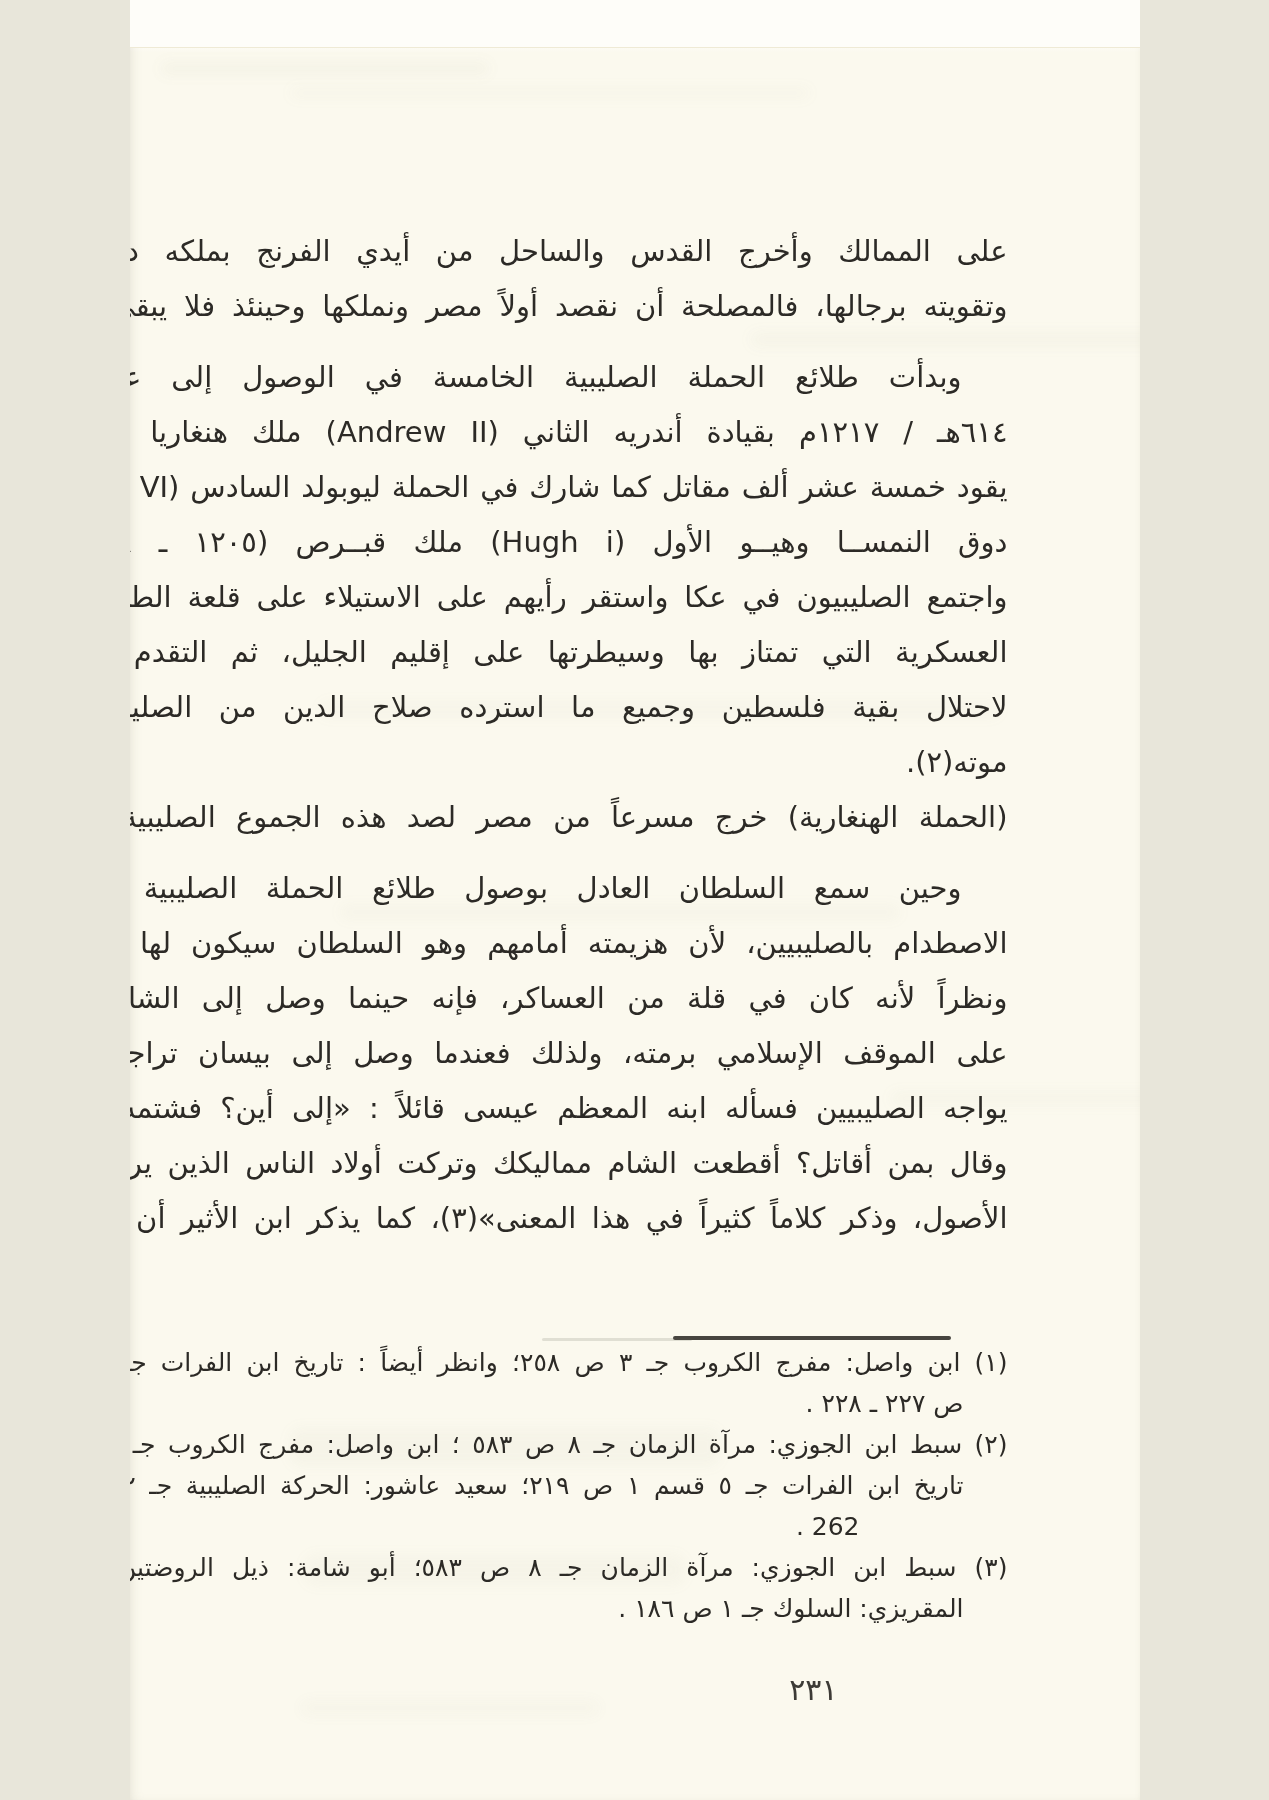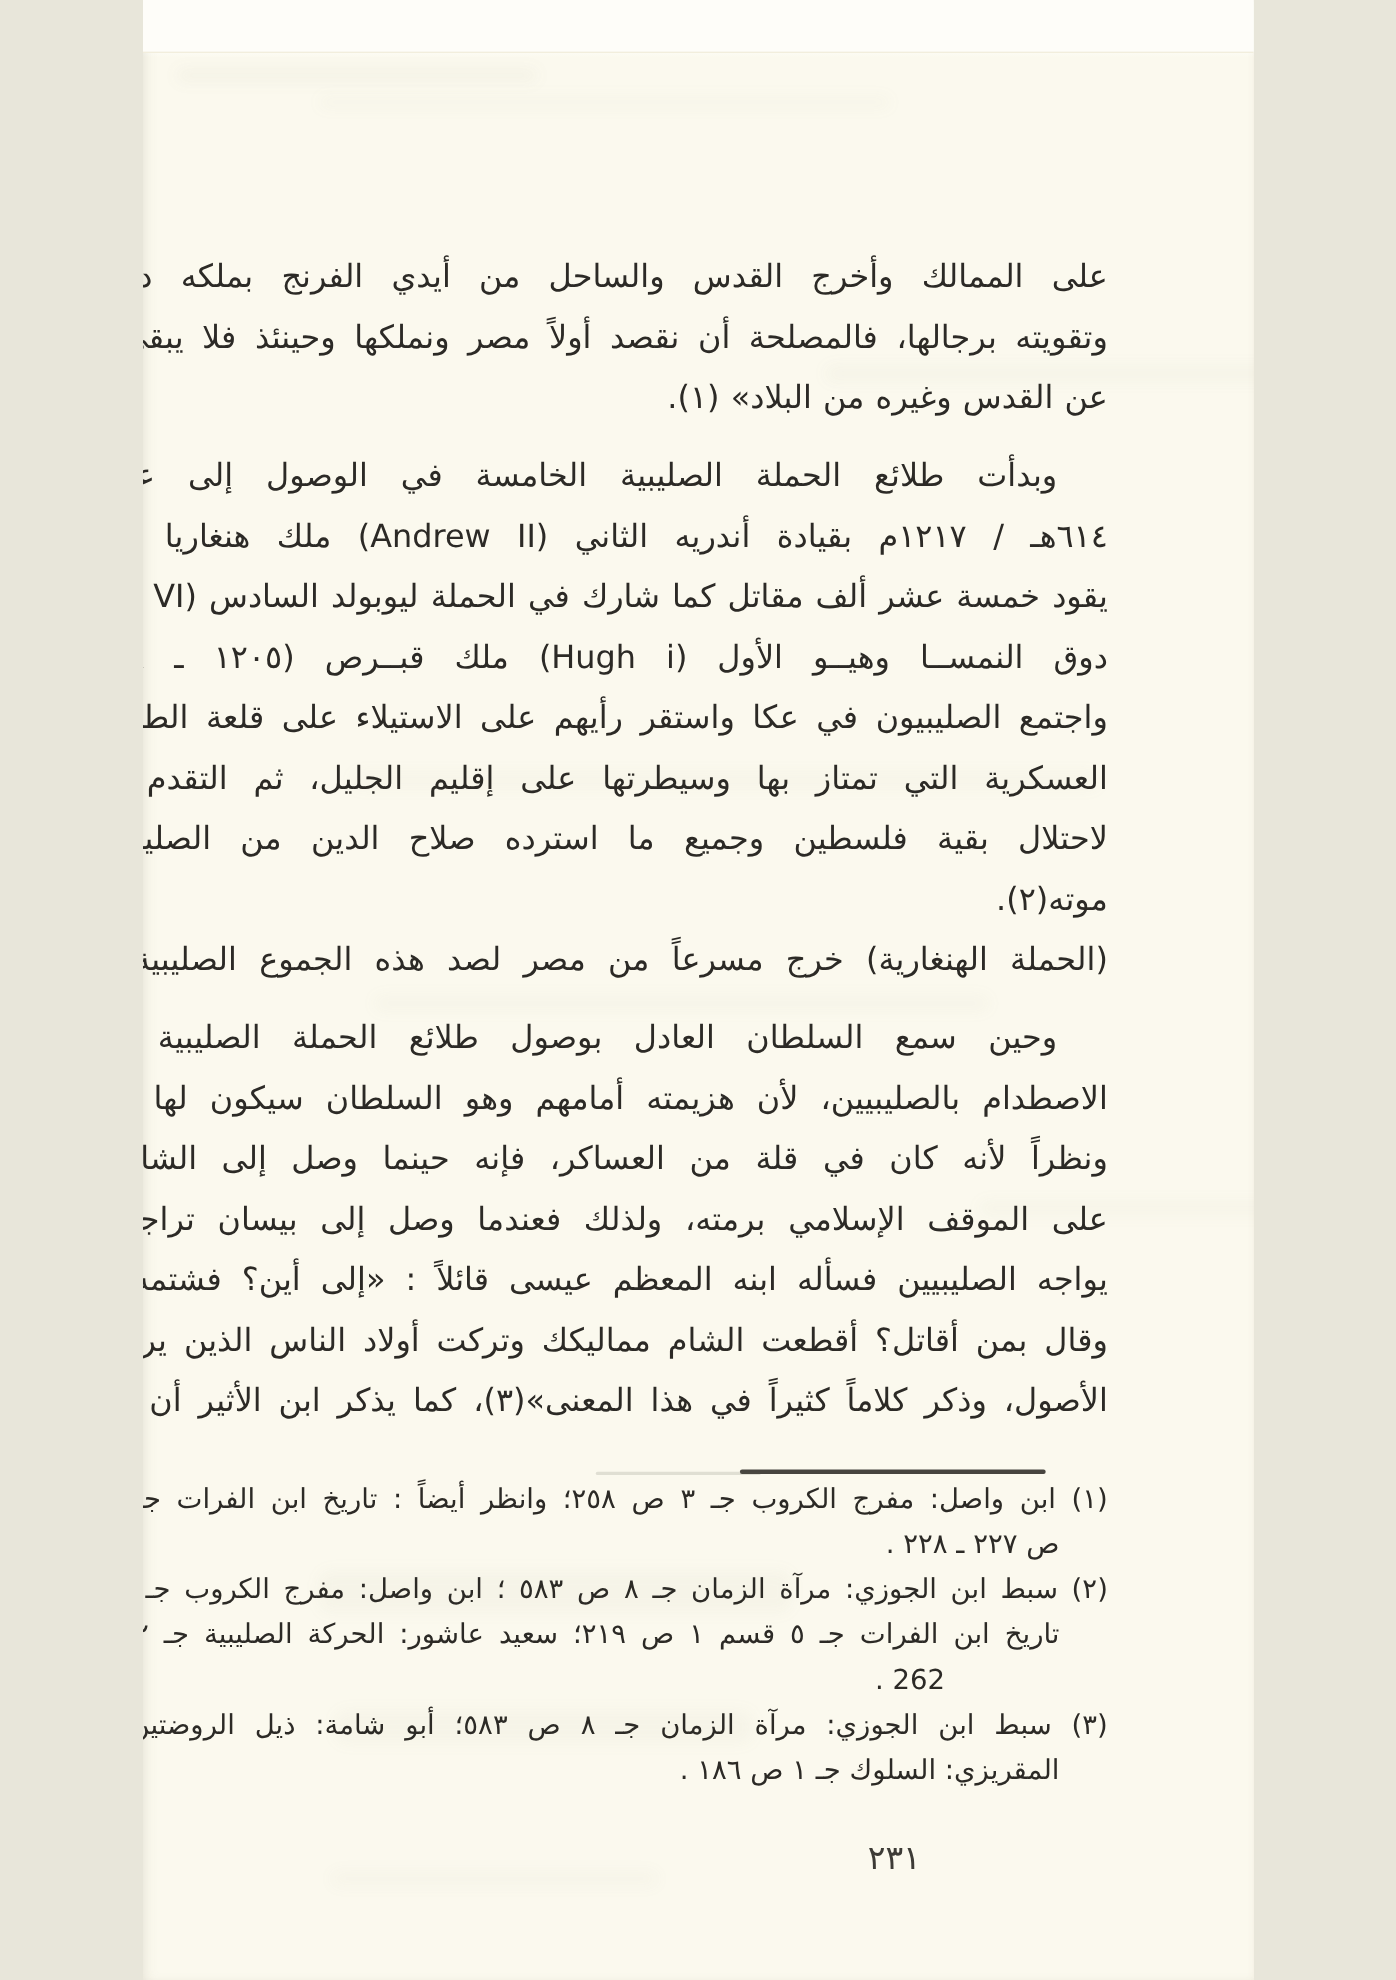--- a/index.html
+++ b/index.html
@@ -138,21 +138,20 @@
     <div class="artifact a8"></div>
     <div class="artifact a9"></div>
   </div>
 
   <main class="text-block">
 
       <div class="bline">على الممالك وأخرج القدس والساحل من أيدي الفرنج بملكه ديار مصر،</div>
 
       <div class="bline">وتقويته برجالها، فالمصلحة أن نقصد أولاً مصر ونملكها وحينئذ فلا يبقى لنا مانع</div>
 
-      <div class="bline end">عن القدس وغيره من البلاد» (١).</div>
 
       <div class="bline pstart indent">وبدأت طلائع الحملة الصليبية الخامسة في الوصول إلى عكــا سنة</div>
 
       <div class="bline">٦١٤هـ / ١٢١٧م بقيادة أندريه الثاني (Andrew II) ملك هنغاريا الذي كان</div>
 
       <div class="bline">يقود خمسة عشر ألف مقاتل كما شارك في الحملة ليوبولد السادس (Leopold VI)</div>
 
       <div class="bline">دوق النمســا وهيــو الأول (Hugh i) ملك قبــرص (١٢٠٥ ـ ١٢١٨ م).</div>
 
       <div class="bline">واجتمع الصليبيون في عكا واستقر رأيهم على الاستيلاء على قلعة الطور للأهمية</div>

